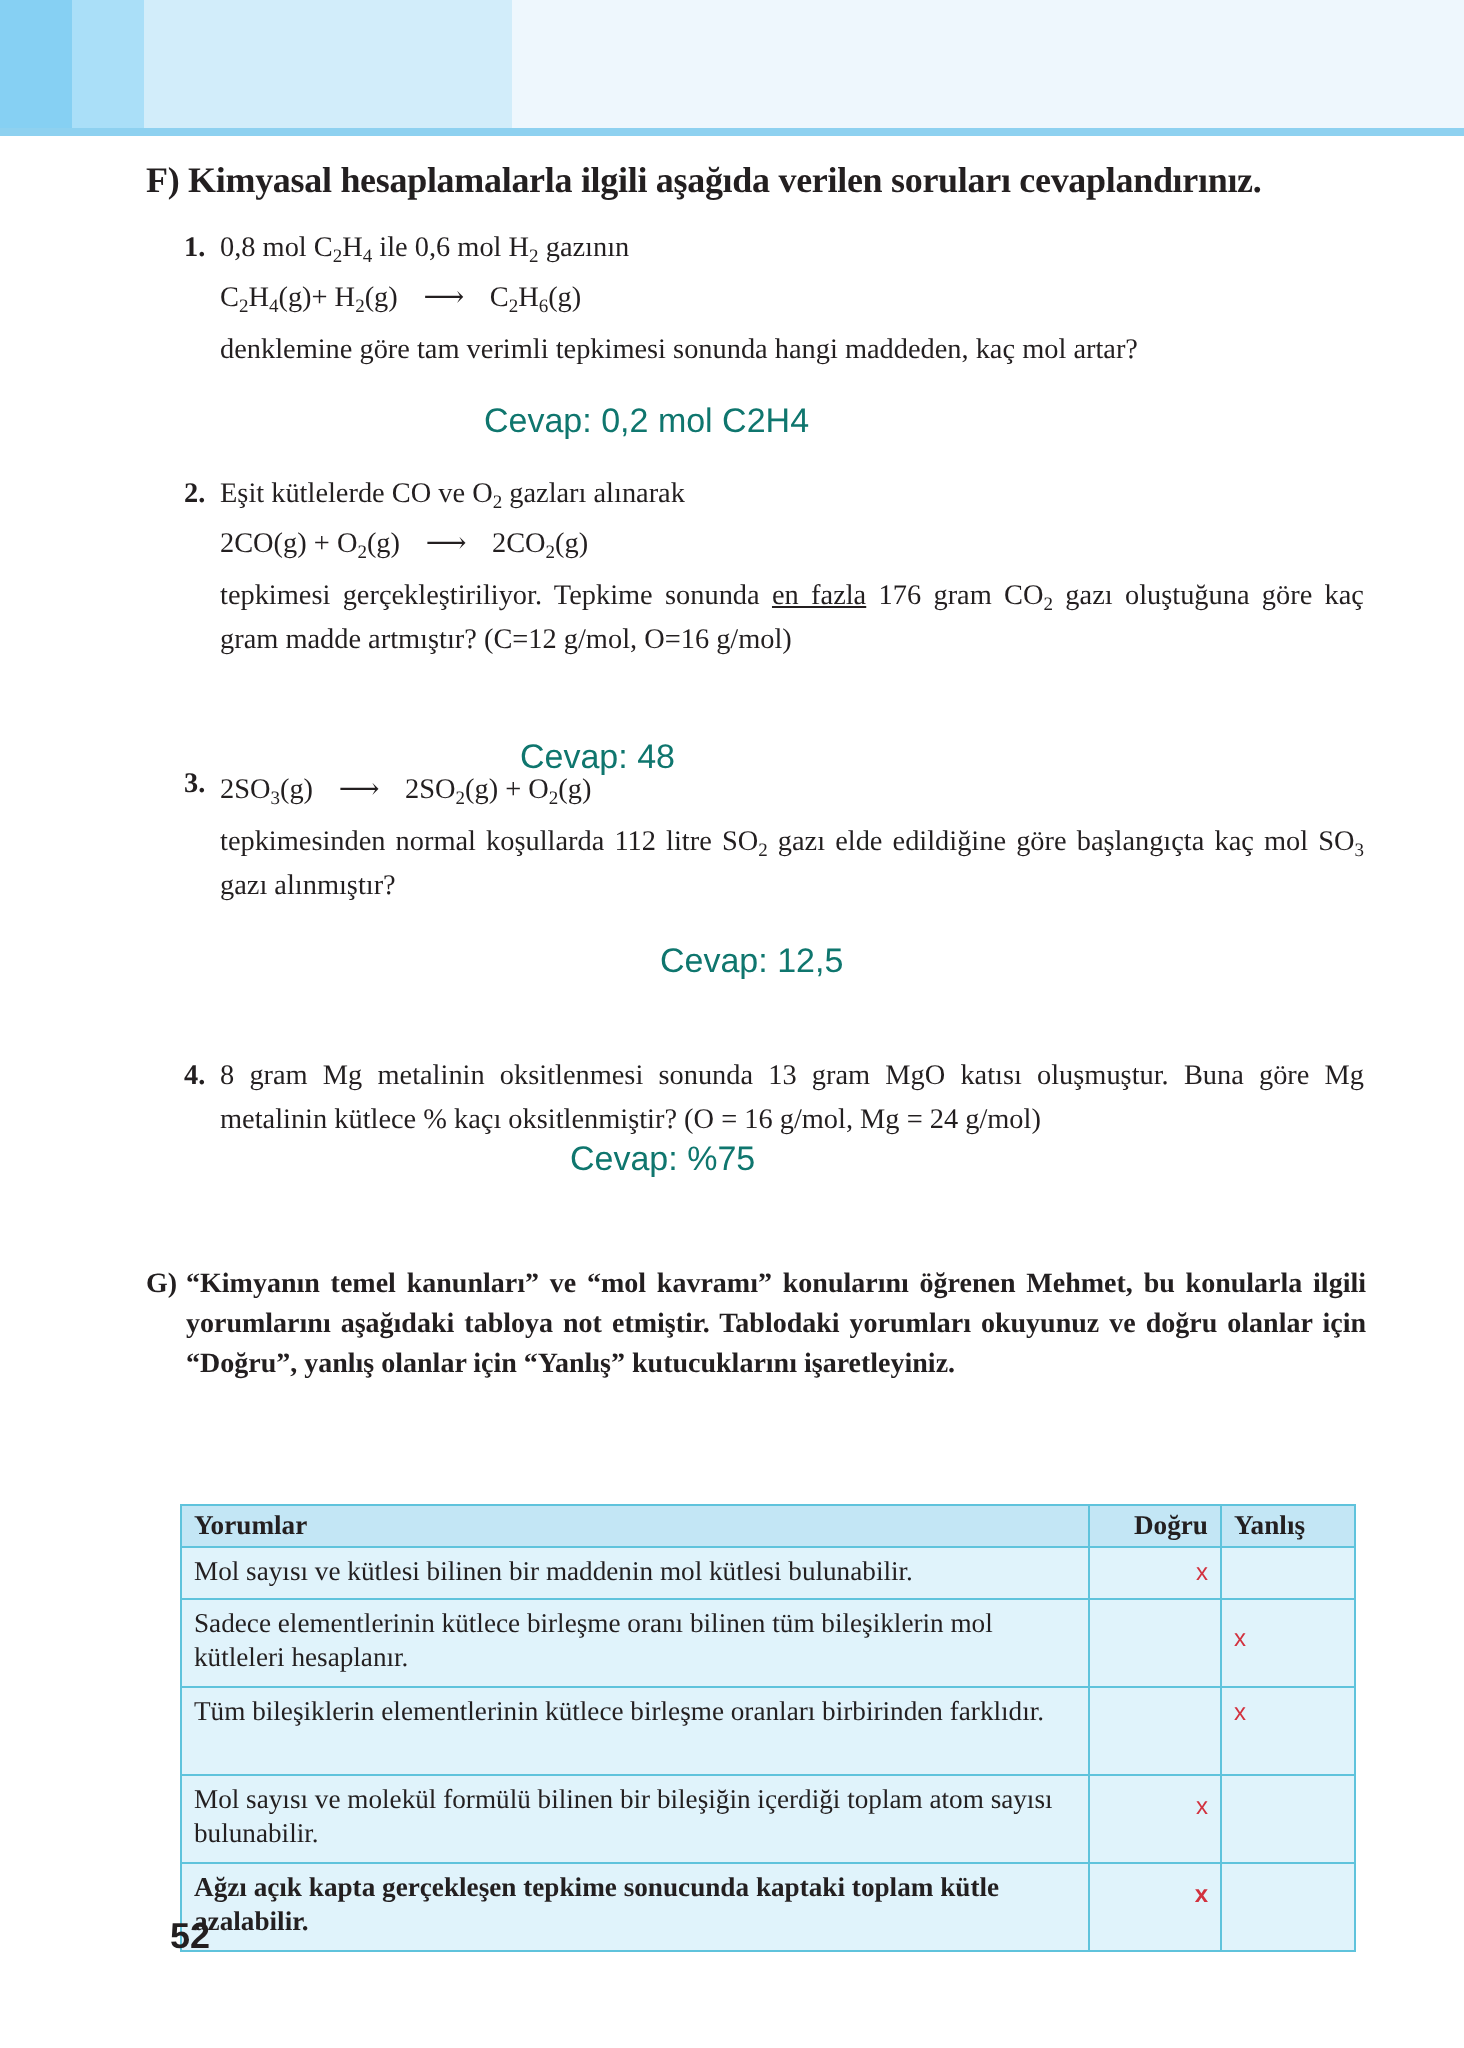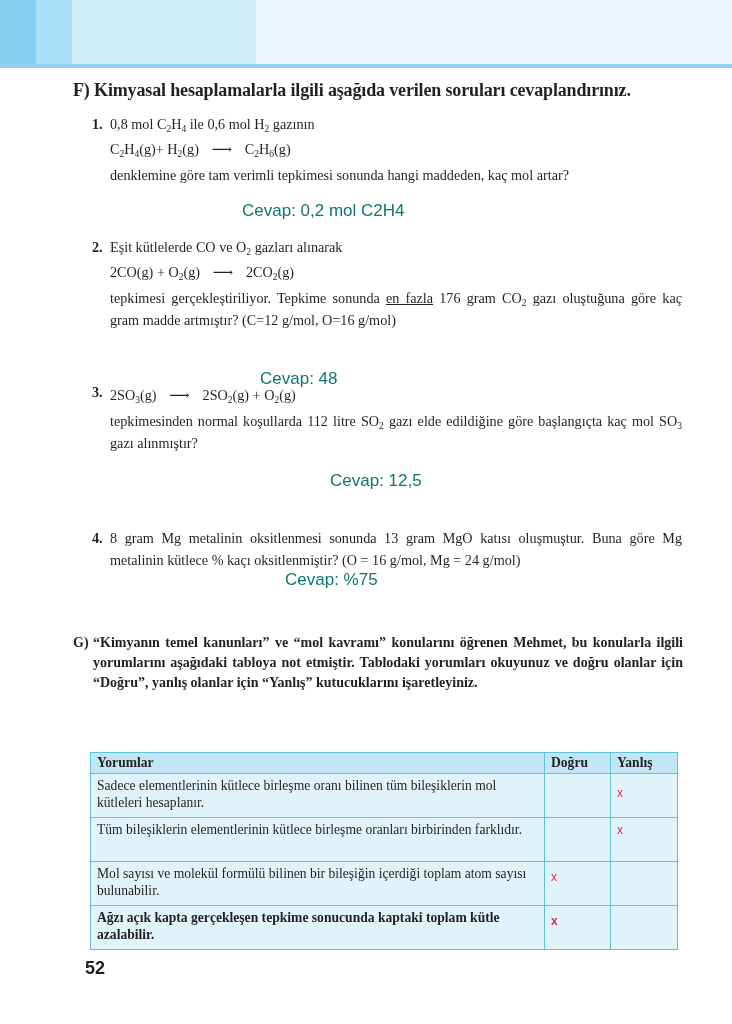--- a/index.html
+++ b/index.html
@@ -26,21 +26,21 @@
 
   .g-text { position: absolute; left: 73px; width: 610px; font-weight: bold; font-size: 14px; line-height: 20px; }
   .g-text .lbl { position: absolute; left: 0; }
   .g-text .body { display: block; padding-left: 20px; text-align: justify; }
 
   table.yor { position: absolute; left: 90px; top: 708px; width: 588px; border-collapse: collapse; font-size: 13.6px; margin-top: 44px; }
   table.yor th, table.yor td { border: 1.5px solid #5fc3dc; }
   table.yor th { background: #c3e6f5; font-weight: bold; height: 20px; padding: 0 6px; }
   table.yor td { background: #e0f3fb; vertical-align: top; padding: 3px 6px; line-height: 17px; }
   table.yor th.c1 { text-align: left; }
-  table.yor .c2 { width: 53px; text-align: left; }
+  table.yor .c2 { width: 53px; text-align: right; }
   table.yor .c3 { width: 54px; text-align: left; }
   .mark { color: #d2313e; font-family: "Liberation Sans", sans-serif; font-size: 12px; display: inline-block; }
   .page-num { position: absolute; left: 85px; top: 958px; font-family: "Liberation Sans", "DejaVu Sans", sans-serif; font-weight: bold; font-size: 18px; }
 </style>
 </head>
 <body>
 
 <div class="header-band">
   <div class="band-a"></div>
   <div class="band-b"></div>
@@ -86,20 +86,25 @@
 
 <table class="yor">
   <thead>
     <tr>
       <th class="c1">Yorumlar</th>
       <th class="c2">Doğru</th>
       <th class="c3">Yanlış</th>
     </tr>
   </thead>
   <tbody>
+    <tr style="height:26px;">
+      <td>Mol sayısı ve kütlesi bilinen bir maddenin mol kütlesi bulunabilir.</td>
+      <td class="c2"><span class="mark">x</span></td>
+      <td class="c3"><span class="mark"></span></td>
+    </tr>
     <tr style="height:44px;">
       <td>Sadece elementlerinin kütlece birleşme oranı bilinen tüm bileşiklerin mol kütleleri hesaplanır.</td>
       <td class="c2"><span class="mark"></span></td>
       <td class="c3"><span class="mark" style="margin-top:8px;">x</span></td>
     </tr>
     <tr style="height:44px;">
       <td>Tüm bileşiklerin elementlerinin kütlece birleşme oranları birbirinden farklıdır.</td>
       <td class="c2"><span class="mark"></span></td>
       <td class="c3"><span class="mark">x</span></td>
     </tr>

